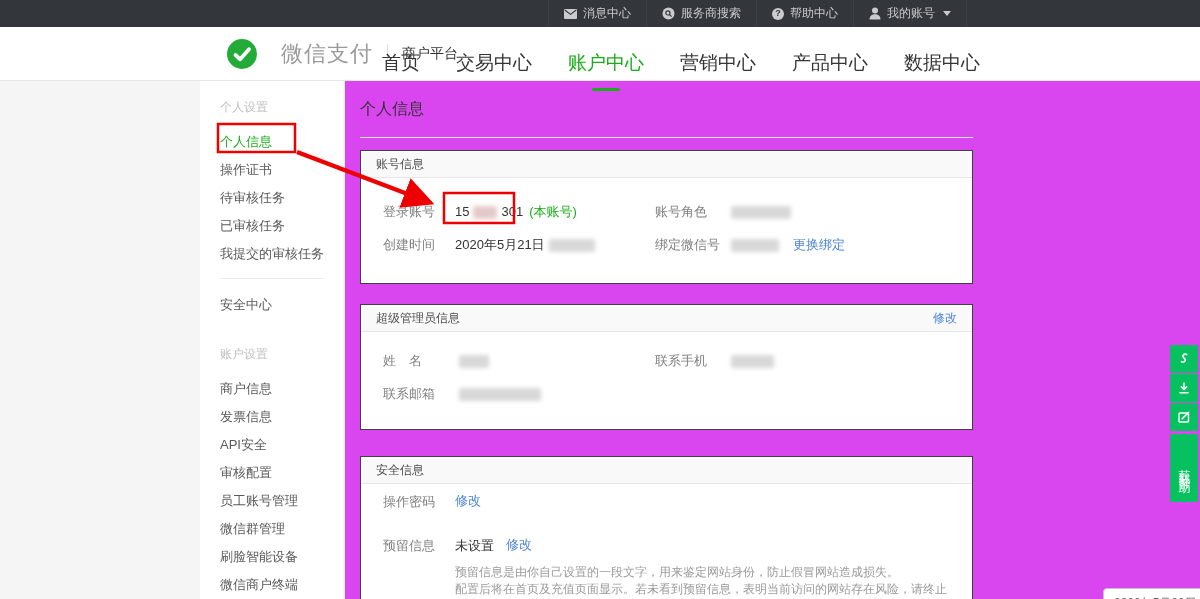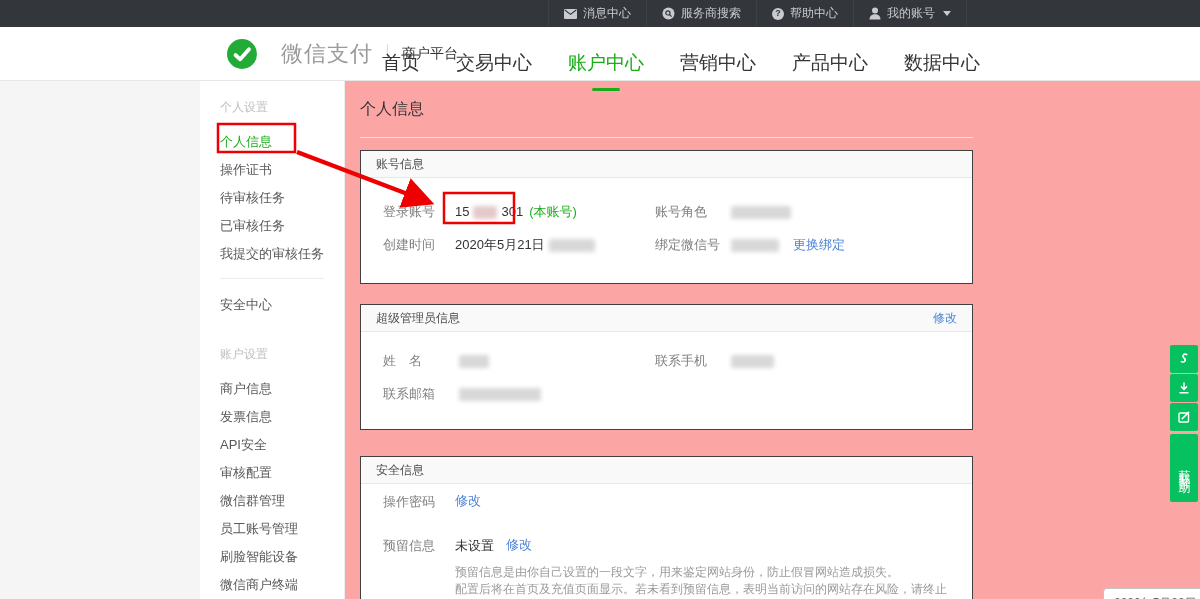--- a/index.html
+++ b/index.html
@@ -1,18 +1,18 @@
 <!DOCTYPE html>
 <html><head>
 <meta charset="utf-8">
 <style>
   * { margin:0; padding:0; box-sizing:border-box; }
   html,body { width:1200px; height:599px; }
   body { font-family:"Liberation Sans","DejaVu Sans",sans-serif; background:#fff; overflow:hidden; }
-  .page { position:relative; width:1200px; height:599px; overflow:hidden; background:#fca5a5; }
+  .page { position:relative; width:1200px; height:599px; overflow:hidden; background:#d946ef; }
 
   
   .topbar { height:27px; background:#33363b; display:flex; justify-content:flex-end; padding-right:233px; }
   .topbar-item { display:flex; align-items:center; gap:6px; padding:0 15px; font-size:12px; color:#c9cbce; cursor:pointer; border-left:1px solid #3d4046; }
   .topbar-item:last-child { border-right:1px solid #3d4046; }
   .q-circle { width:12px; height:12px; border-radius:50%; background:#c9cbce; color:#33363b; font-size:9px; font-weight:bold; display:flex; align-items:center; justify-content:center; line-height:1; }
   .caret-down { width:0; height:0; border-left:4px solid transparent; border-right:4px solid transparent; border-top:5px solid #c9cbce; margin-left:2px; }
 
   
   .header { height:54px; background:#fff; border-bottom:1px solid #e7e7e7; position:relative; display:flex; align-items:center; }
@@ -138,22 +138,22 @@
       <div class="side-item">待审核任务</div>
       <div class="side-item">已审核任务</div>
       <div class="side-item">我提交的审核任务</div>
       <div class="side-divider"></div>
       <div class="side-item">安全中心</div>
       <div class="side-title t2">账户设置</div>
       <div class="side-item">商户信息</div>
       <div class="side-item">发票信息</div>
       <div class="side-item">API安全</div>
       <div class="side-item">审核配置</div>
+      <div class="side-item">员工账号管理</div>
       <div class="side-item">微信群管理</div>
-      <div class="side-item">员工账号管理</div>
       <div class="side-item">刷脸智能设备</div>
       <div class="side-item">微信商户终端</div>
 
     </aside>
 
     <main class="main">
       <h1 class="page-title">个人信息</h1>
       <div class="title-divider"></div>
 
       <section class="section">

